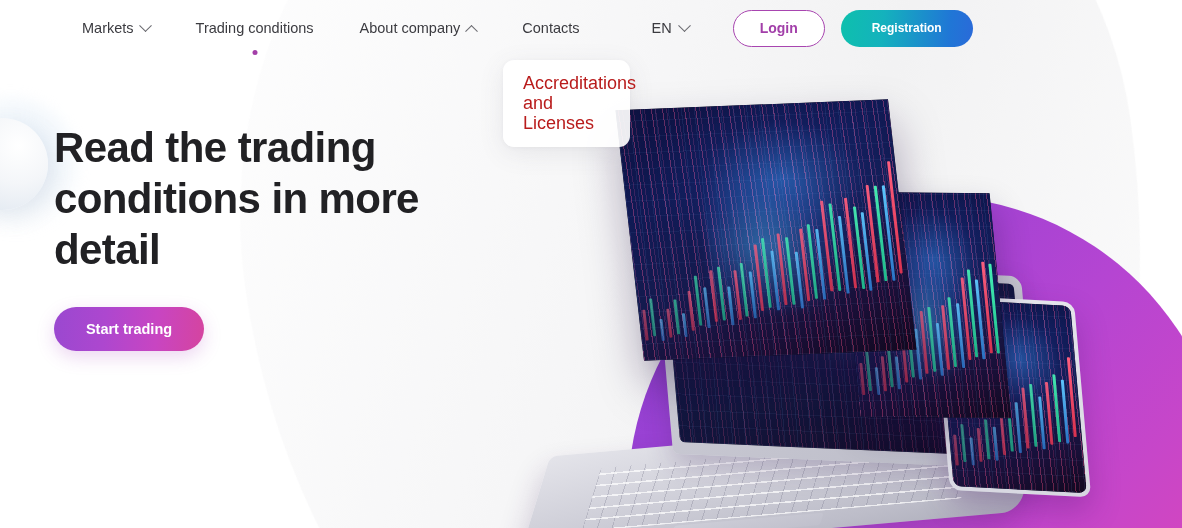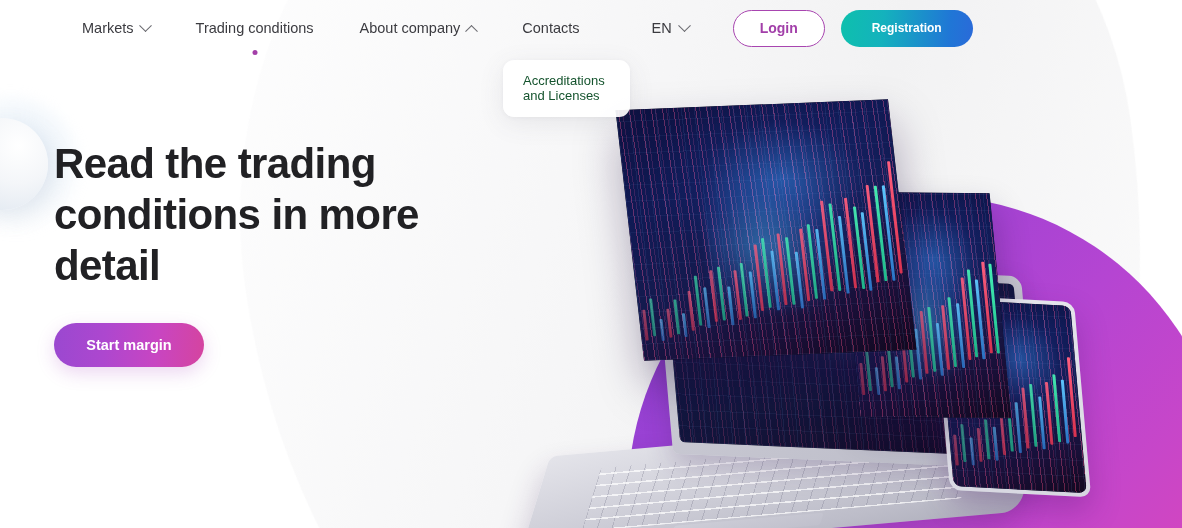--- a/index.html
+++ b/index.html
@@ -168,30 +168,30 @@
     position:absolute;
     left:503px; top:60px;
     width:127px;
     padding:13px 16px 14px 20px;
     background:rgba(255,255,255,0.92);
     border-radius:11px;
     box-shadow:0 6px 26px rgba(80,80,100,0.10), 0 1px 4px rgba(80,80,100,0.05);
     z-index:39;
   }
   .dropdown-item {
-    font-size:13px;
-    line-height:15px;
-    color:#14532d;
+    font-size:18px;
+    line-height:20px;
+    color:#b91c1c;
     cursor:pointer;
   }
 
   
   .hero {
     position:absolute;
-    left:54px; top:138px;
+    left:54px; top:122px;
     width:430px;
     z-index:20;
   }
   .hero-title {
     font-size:42px;
     line-height:51px;
     font-weight:bold;
     color:#212124;
     letter-spacing:-0.6px;
   }
@@ -518,16 +518,16 @@
     </div>
 
   </div>
 
   <div class="dropdown">
     <div class="dropdown-item">Accreditations and Licenses</div>
   </div>
 
   <div class="hero">
     <h1 class="hero-title">Read the trading conditions in more detail</h1>
-    <button class="btn-start">Start margin</button>
+    <button class="btn-start">Start trading</button>
   </div>
 
 </div>
 
 </body></html>

